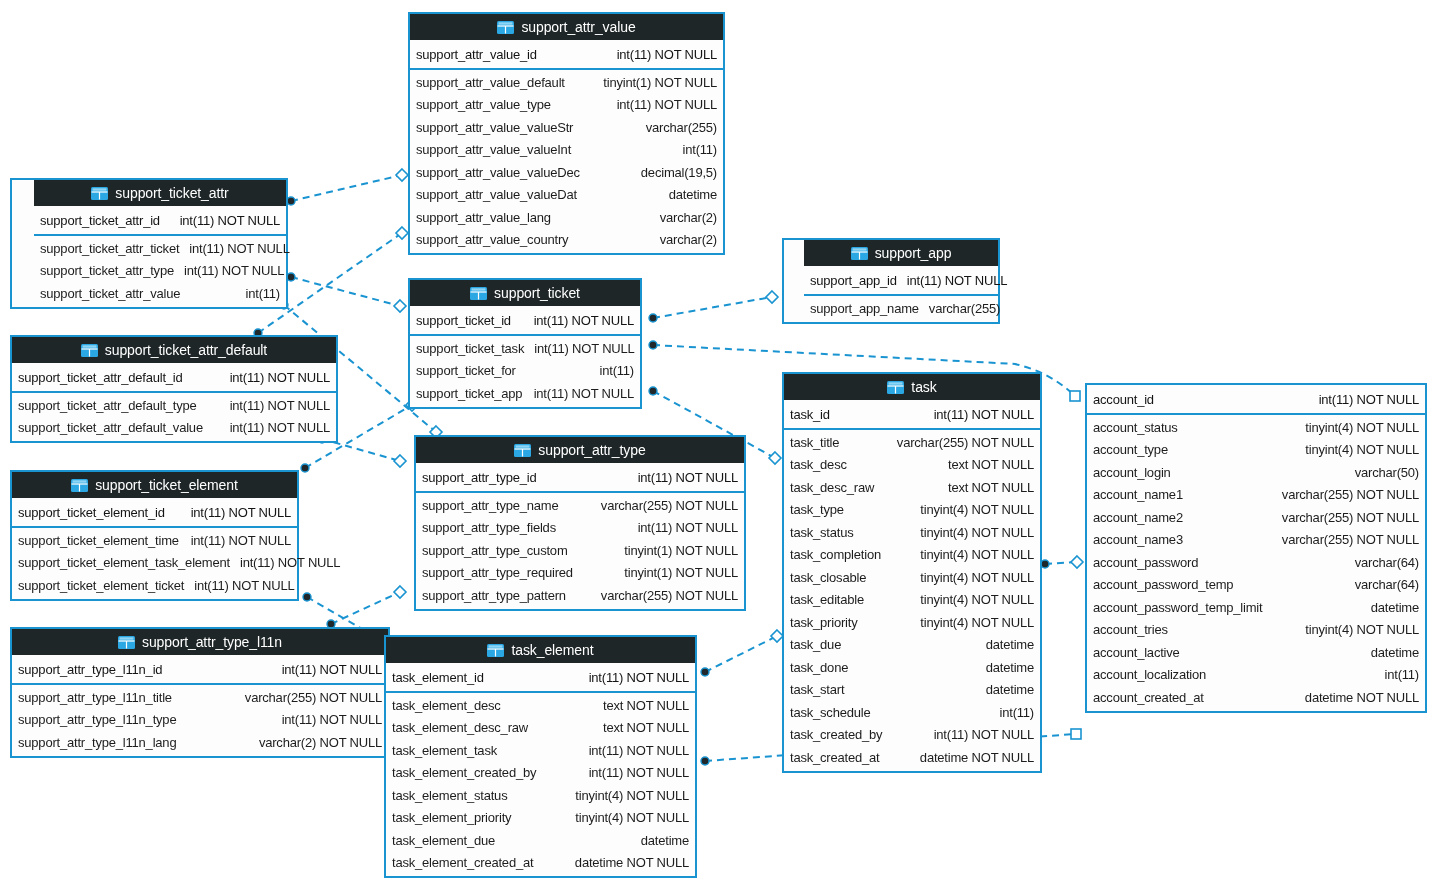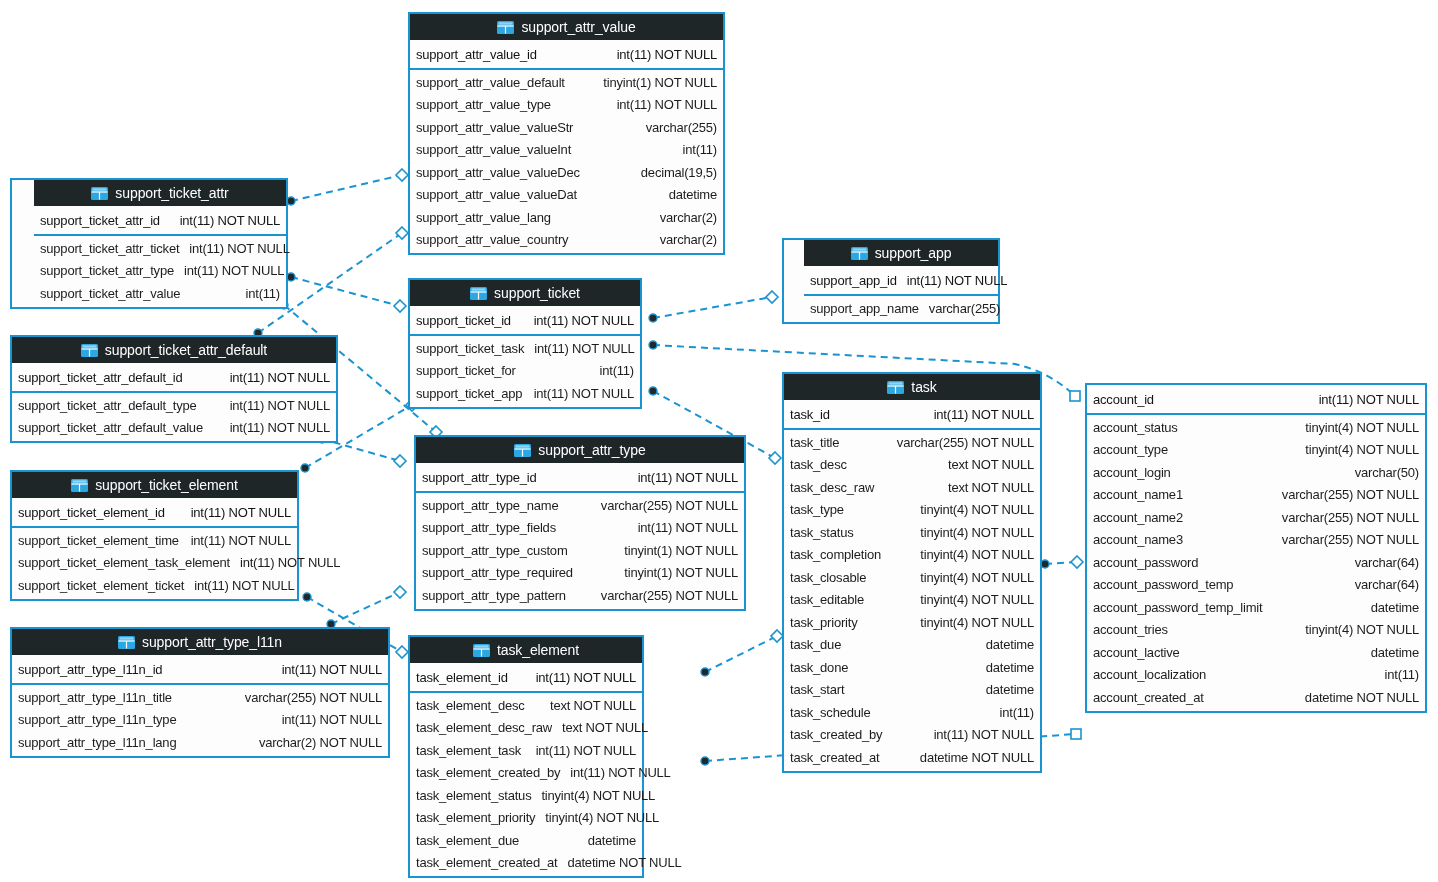--- a/index.html
+++ b/index.html
@@ -332,21 +332,21 @@
           <div class="tbl-row">
             <span class="col-name">support_attr_type_required</span>
             <span class="col-type">tinyint(1) NOT NULL</span>
           </div>
           <div class="tbl-row">
             <span class="col-name">support_attr_type_pattern</span>
             <span class="col-type">varchar(255) NOT NULL</span>
           </div>
         </div>
       </div>
-      <div class="tbl" style="left: 408px; top: 635px; width: 236px;">
+      <div class="tbl" style="left: 384px; top: 635px; width: 313px;">
         <div class="tbl-header">
           <span class="tbl-icon">
             <svg width="17" height="13" viewBox="0 0 17 13">
               <rect width="17" height="13" rx="1.5" fill="#2ba7e4"></rect>
               <rect x="1.5" y="1.3" width="14" height="2.4" fill="#8ed4f4"></rect>
               <line x1="0.5" y1="5" x2="16.5" y2="5" stroke="#fff" stroke-width="1.2"></line>
               <line x1="8.5" y1="5" x2="8.5" y2="12.5" stroke="#fff" stroke-width="1.2"></line>
             </svg>
           </span>
           <span>task_element</span>

